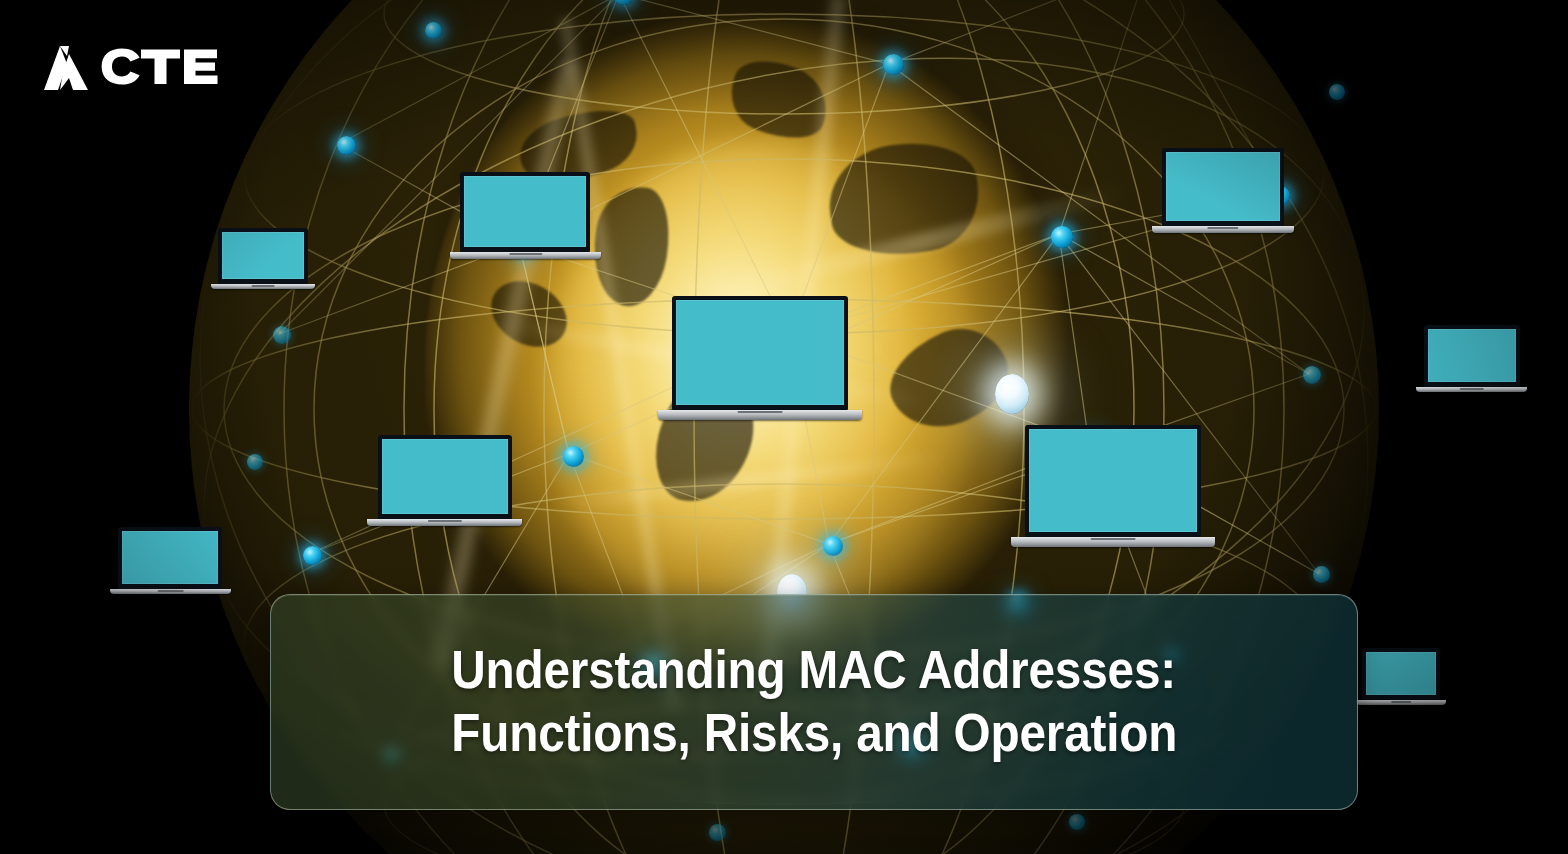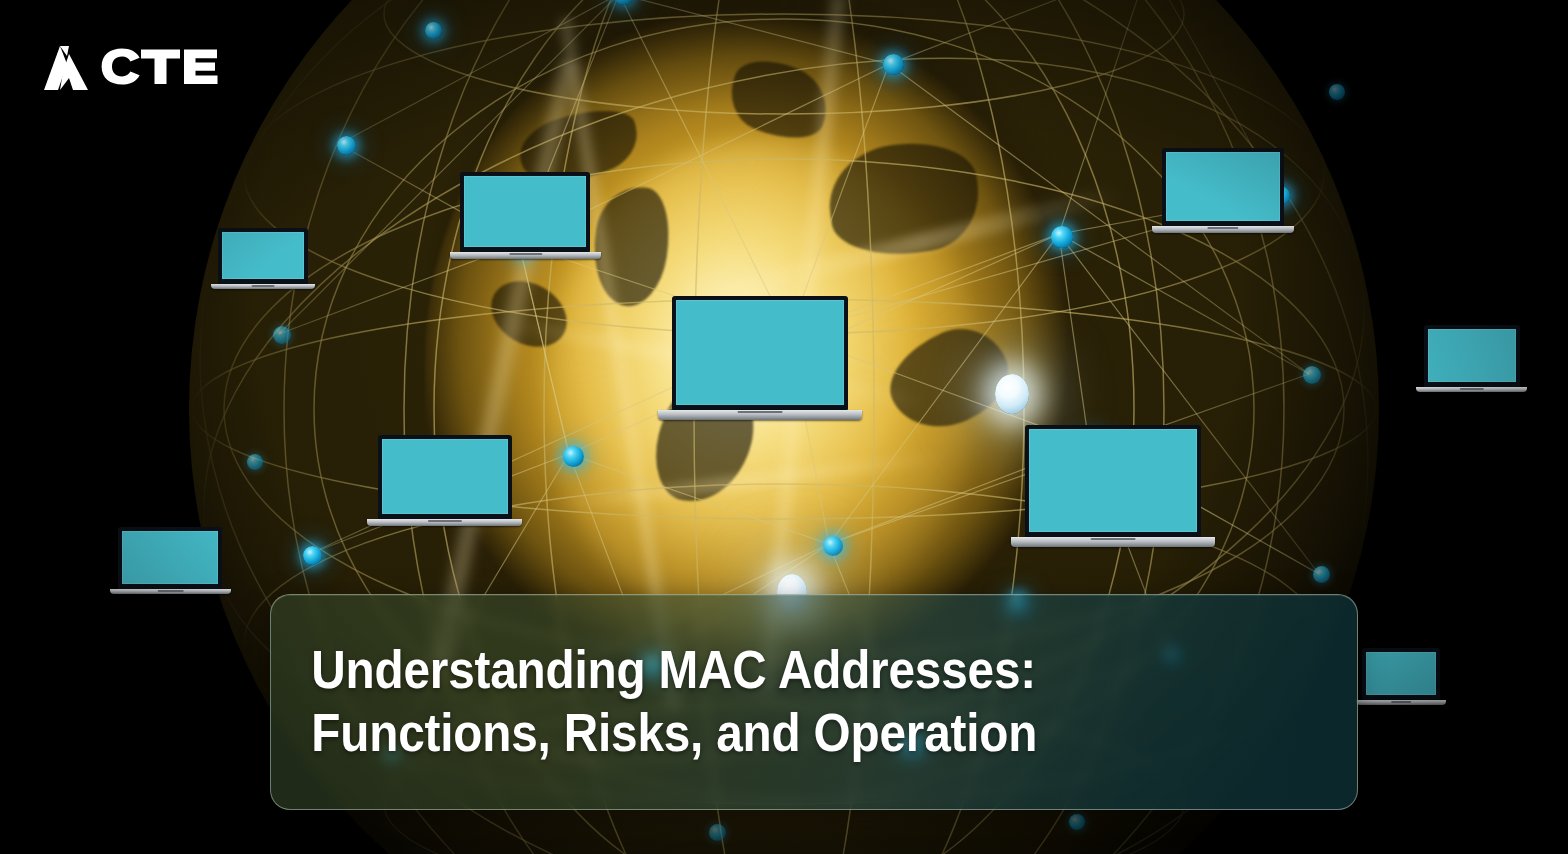--- a/index.html
+++ b/index.html
@@ -134,21 +134,21 @@
     background:linear-gradient(100deg,
         rgba(52,70,40,0.60) 0%,
         rgba(56,76,46,0.58) 26%,
         rgba(40,76,72,0.62) 58%,
         rgba(18,56,60,0.74) 80%,
         rgba(14,48,53,0.80) 100%);
     backdrop-filter:blur(6px);
     -webkit-backdrop-filter:blur(6px);
     box-shadow:0 6px 28px rgba(0,0,0,.35), inset 0 1px 0 rgba(255,255,255,.10);
     display:flex;flex-direction:column;
-    align-items:flex-start;justify-content:center;
+    align-items:center;justify-content:center;
     overflow:hidden;
   }
   .title-line{
     color:#ffffff;
     font-family:"Liberation Sans", sans-serif;
     font-weight:bold;
     font-size:53px;
     line-height:1.07;
     letter-spacing:-0.2px;
     white-space:nowrap;

